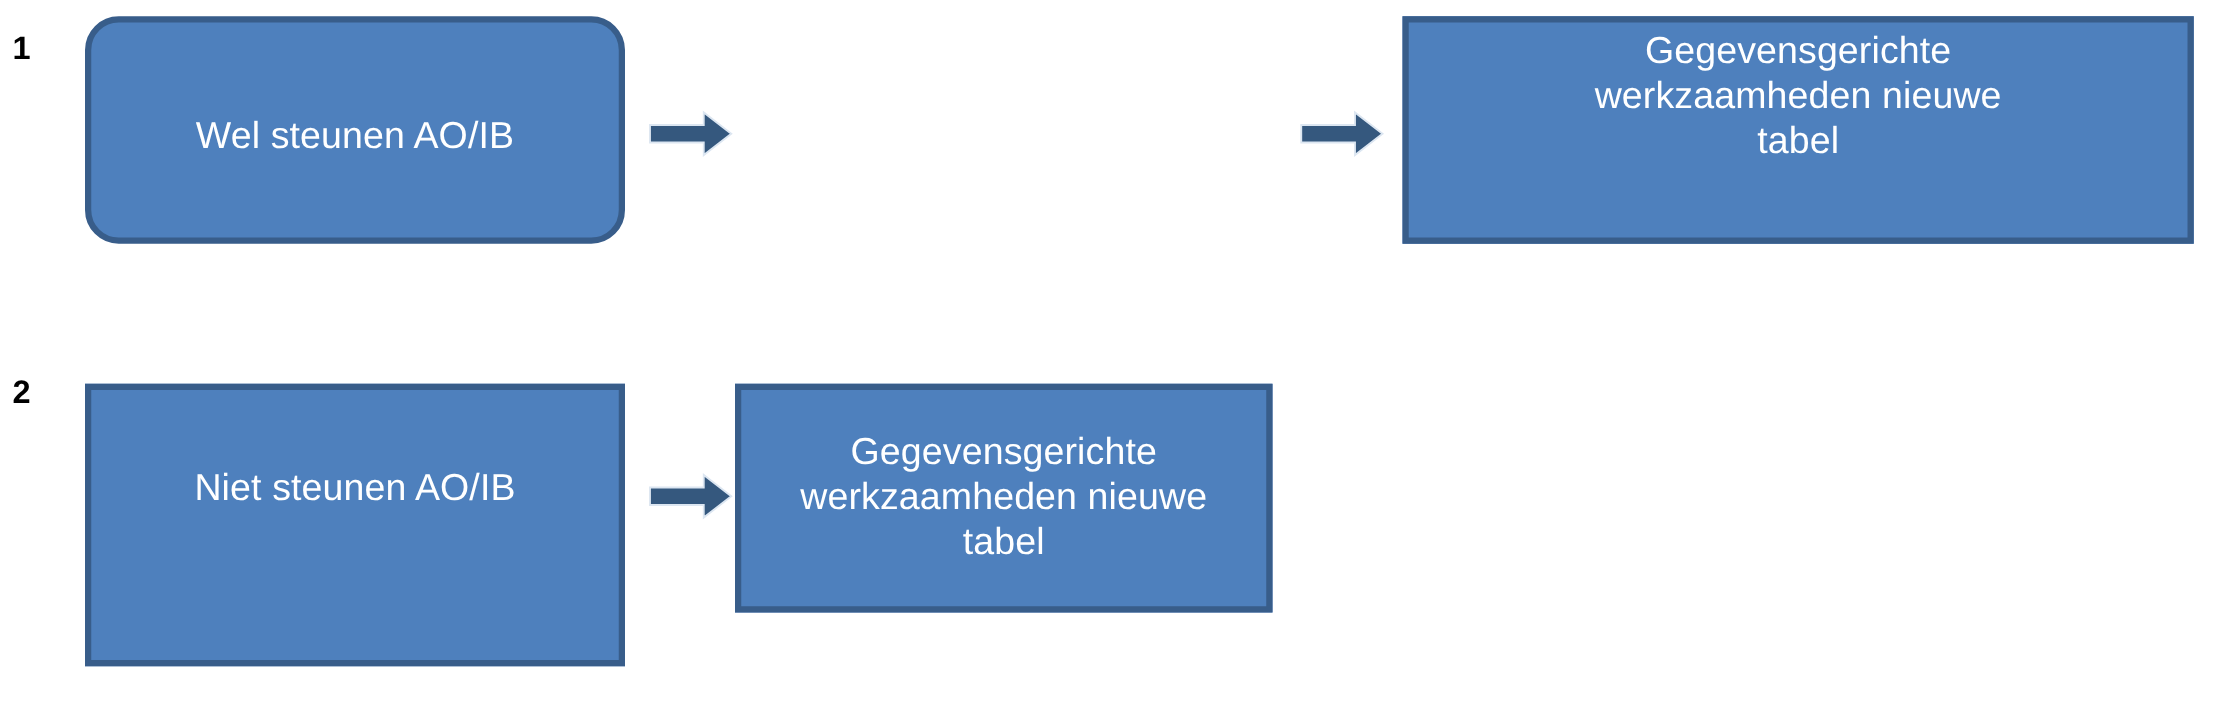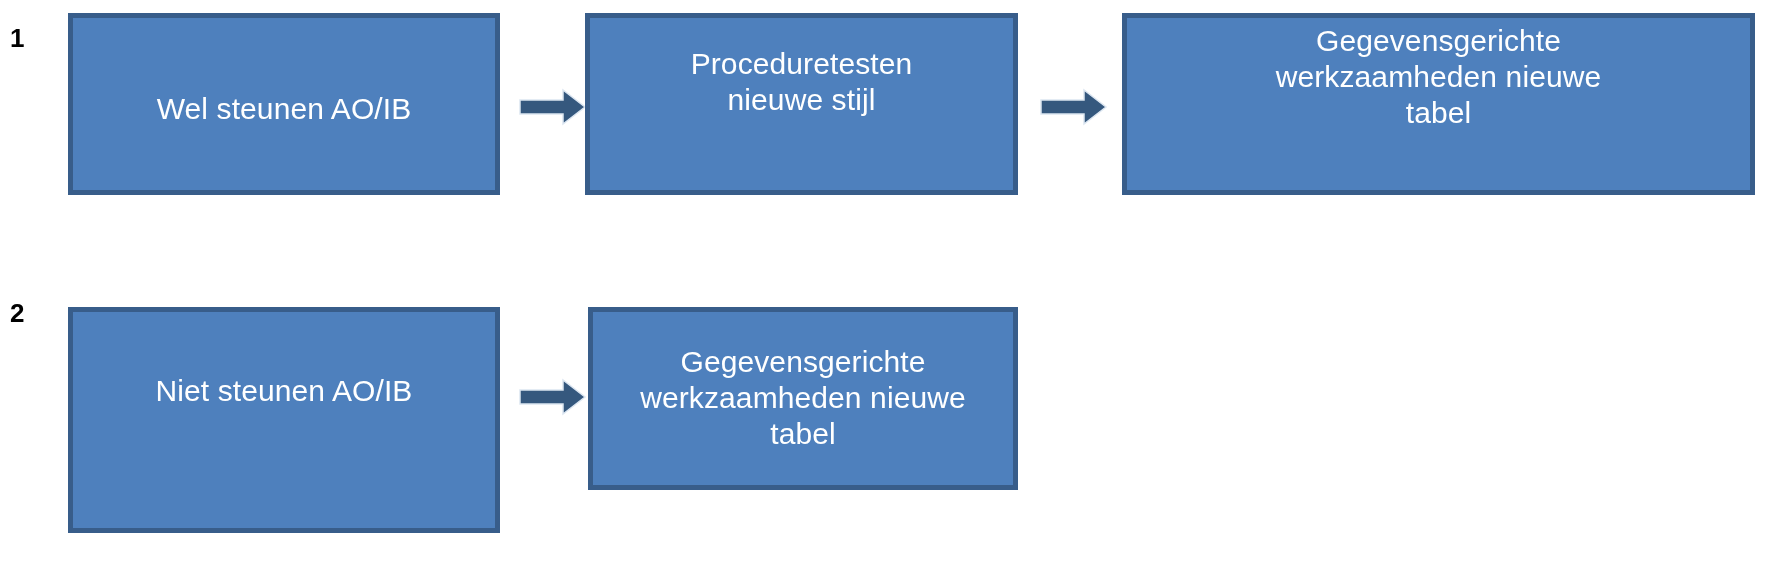--- a/index.html
+++ b/index.html
@@ -51,34 +51,30 @@
     display: block;
   }
 </style>
 </head>
 <body>
 
 <div id="canvas">
 
   <div class="row-label" style="left:10px; top:25px;">1</div>
 
-  <div class="node" style="left:68px; top:13px; width:432px; height:182px;">
+  <div class="node" style="left:68px; top:13px; width:432px; height:182px;border-radius:27px;">
     <div class="node-label align-top-text" style="margin-top:10px;">Wel steunen AO/IB</div>
   </div>
 
   <div class="arrow" style="left:519px; top:88px;">
     <svg width="68" height="38" viewBox="0 0 68 38">
       <path d="M1 12 L44 12 L44 2 L66 19 L44 36 L44 26 L1 26 Z" fill="#35587E" stroke="#DCE6F1" stroke-width="1.5"></path>
     </svg>
   </div>
 
-  <div class="node" style="left:585px; top:13px; width:433px; height:182px;">
-    <div class="node-label" style="margin-top:-44px;">Proceduretesten
-nieuwe stijl</div>
-  </div>
 
   <div class="arrow" style="left:1040px; top:88px;">
     <svg width="68" height="38" viewBox="0 0 68 38">
       <path d="M1 12 L44 12 L44 2 L66 19 L44 36 L44 26 L1 26 Z" fill="#35587E" stroke="#DCE6F1" stroke-width="1.5"></path>
     </svg>
   </div>
 
   <div class="node" style="left:1122px; top:13px; width:633px; height:182px;">
     <div class="node-label" style="margin-top:-55px;">Gegevensgerichte
 werkzaamheden nieuwe

